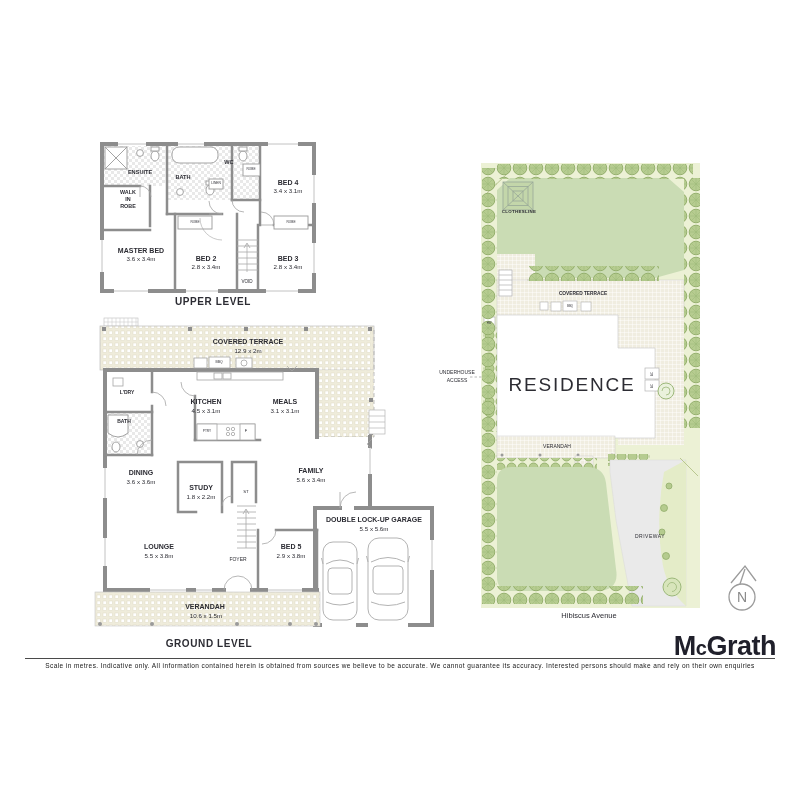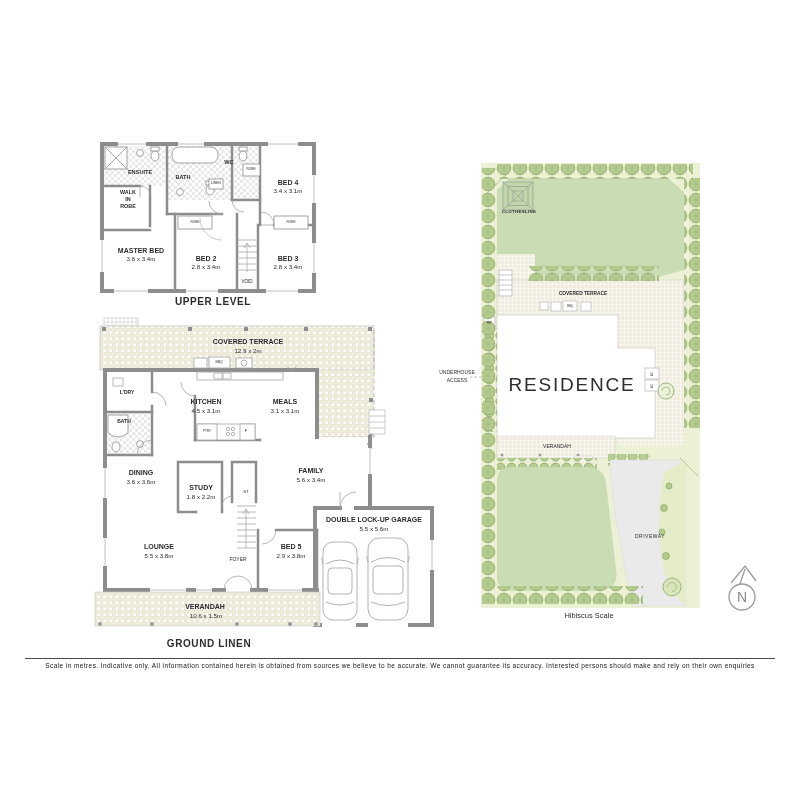--- a/index.html
+++ b/index.html
@@ -401,33 +401,34 @@
       <span class="lbl" style="left: 311px; top: 480px; font-size: 6.2px; transform: translate(-50%, -50%);">5.6 x 3.4m</span>
       <span class="lbl" style="left: 159px; top: 546px; font-size: 7px; font-weight: bold; transform: translate(-50%, -50%);">LOUNGE</span>
       <span class="lbl" style="left: 159px; top: 556px; font-size: 6.2px; transform: translate(-50%, -50%);">5.5 x 3.8m</span>
       <span class="lbl" style="left: 238px; top: 559px; font-size: 5px; transform: translate(-50%, -50%);">FOYER</span>
       <span class="lbl" style="left: 291px; top: 546px; font-size: 7px; font-weight: bold; transform: translate(-50%, -50%);">BED 5</span>
       <span class="lbl" style="left: 291px; top: 556px; font-size: 6.2px; transform: translate(-50%, -50%);">2.9 x 3.8m</span>
       <span class="lbl" style="left: 374px; top: 519px; font-size: 7px; font-weight: bold; transform: translate(-50%, -50%);">DOUBLE LOCK-UP GARAGE</span>
       <span class="lbl" style="left: 374px; top: 529px; font-size: 6.2px; transform: translate(-50%, -50%);">5.5 x 5.6m</span>
       <span class="lbl" style="left: 205px; top: 606px; font-size: 7px; font-weight: bold; transform: translate(-50%, -50%);">VERANDAH</span>
       <span class="lbl" style="left: 206px; top: 616px; font-size: 6.2px; transform: translate(-50%, -50%);">10.6 x 1.5m</span>
-      <span class="lbl" style="left: 209px; top: 644px; font-size: 10px; font-weight: bold; letter-spacing: 0.6px; transform: translate(-50%, -50%);">GROUND LINEN</span>
+      <span class="lbl" style="left: 209px; top: 644px; font-size: 10px; font-weight: bold; letter-spacing: 0.6px; transform: translate(-50%, -50%);">GROUND LEVEL</span>
     </div>
 <div class="overlay">
       <span class="lbl" style="left: 519px; top: 212px; font-size: 4.4px; font-weight: bold; letter-spacing: 0.3px; transform: translate(-50%, -50%);">CLOTHESLINE</span>
       <span class="lbl" style="left: 583px; top: 294px; font-size: 4.8px; font-weight: bold; transform: translate(-50%, -50%);">COVERED TERRACE</span>
       <span class="lbl" style="left: 570px; top: 306px; font-size: 2.8px; transform: translate(-50%, -50%);">BBQ</span>
       <span class="lbl" style="left: 489px; top: 323px; font-size: 2.8px; transform: translate(-50%, -50%);">HW</span>
       <span class="lbl" style="left: 457px; top: 372px; font-size: 5px; transform: translate(-50%, -50%);">UNDERHOUSE</span>
       <span class="lbl" style="left: 457px; top: 380px; font-size: 5px; transform: translate(-50%, -50%);">ACCESS</span>
       <span class="lbl" style="left: 572px; top: 384px; font-size: 19px; letter-spacing: 1.8px; transform: translate(-50%, -50%);">RESIDENCE</span>
       <span class="lbl" style="left: 652px; top: 374px; font-size: 2.8px; transform: translate(-50%, -50%) rotate(-90deg);">AC</span>
       <span class="lbl" style="left: 652px; top: 386px; font-size: 2.8px; transform: translate(-50%, -50%) rotate(-90deg);">AC</span>
       <span class="lbl" style="left: 557px; top: 446px; font-size: 5px; transform: translate(-50%, -50%);">VERANDAH</span>
       <span class="lbl" style="left: 650px; top: 536px; font-size: 5px; letter-spacing: 0.5px; transform: translate(-50%, -50%);">DRIVEWAY</span>
-      <span class="lbl" style="left: 589px; top: 616px; font-size: 7.5px; transform: translate(-50%, -50%);">Hibiscus Scale</span>
+      <span class="lbl" style="left: 589px; top: 616px; font-size: 7.5px; transform: translate(-50%, -50%);">Hibiscus Avenue</span>
     </div>
 
+<div class="logo"><span>M</span><span class="c-small">c</span><span>Grath</span></div>
 <div class="divider"></div>
 <div class="disclaimer">Scale in metres. Indicative only. All information contained herein is obtained from sources we believe to be accurate. We cannot guarantee its accuracy. Interested persons should make and rely on their own enquiries</div>
 
 </div>
 
 </body></html>

